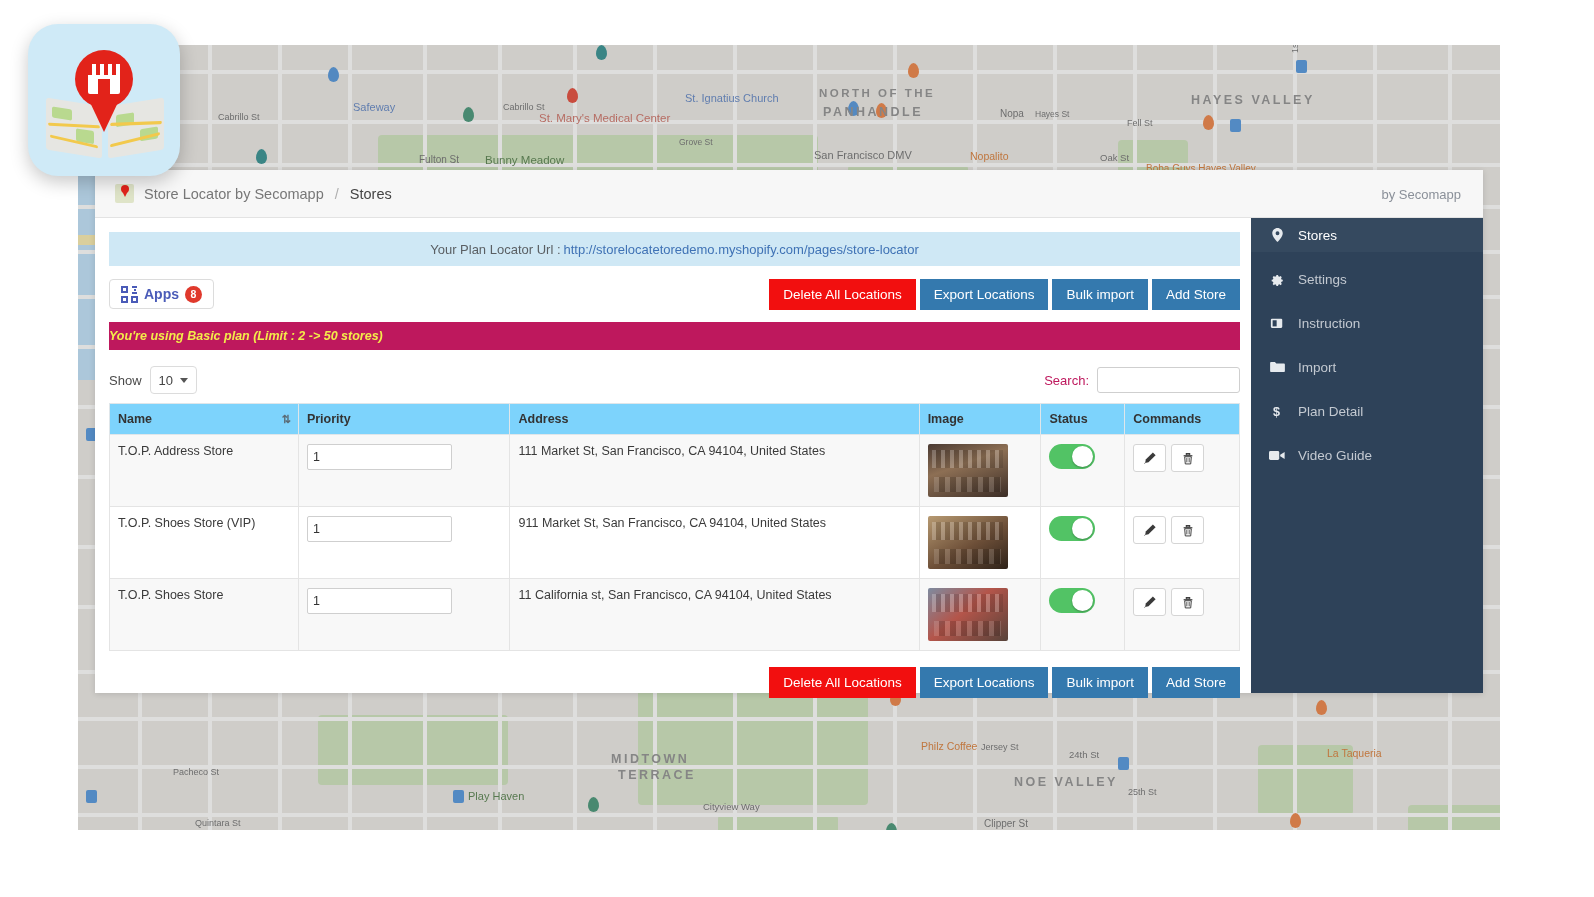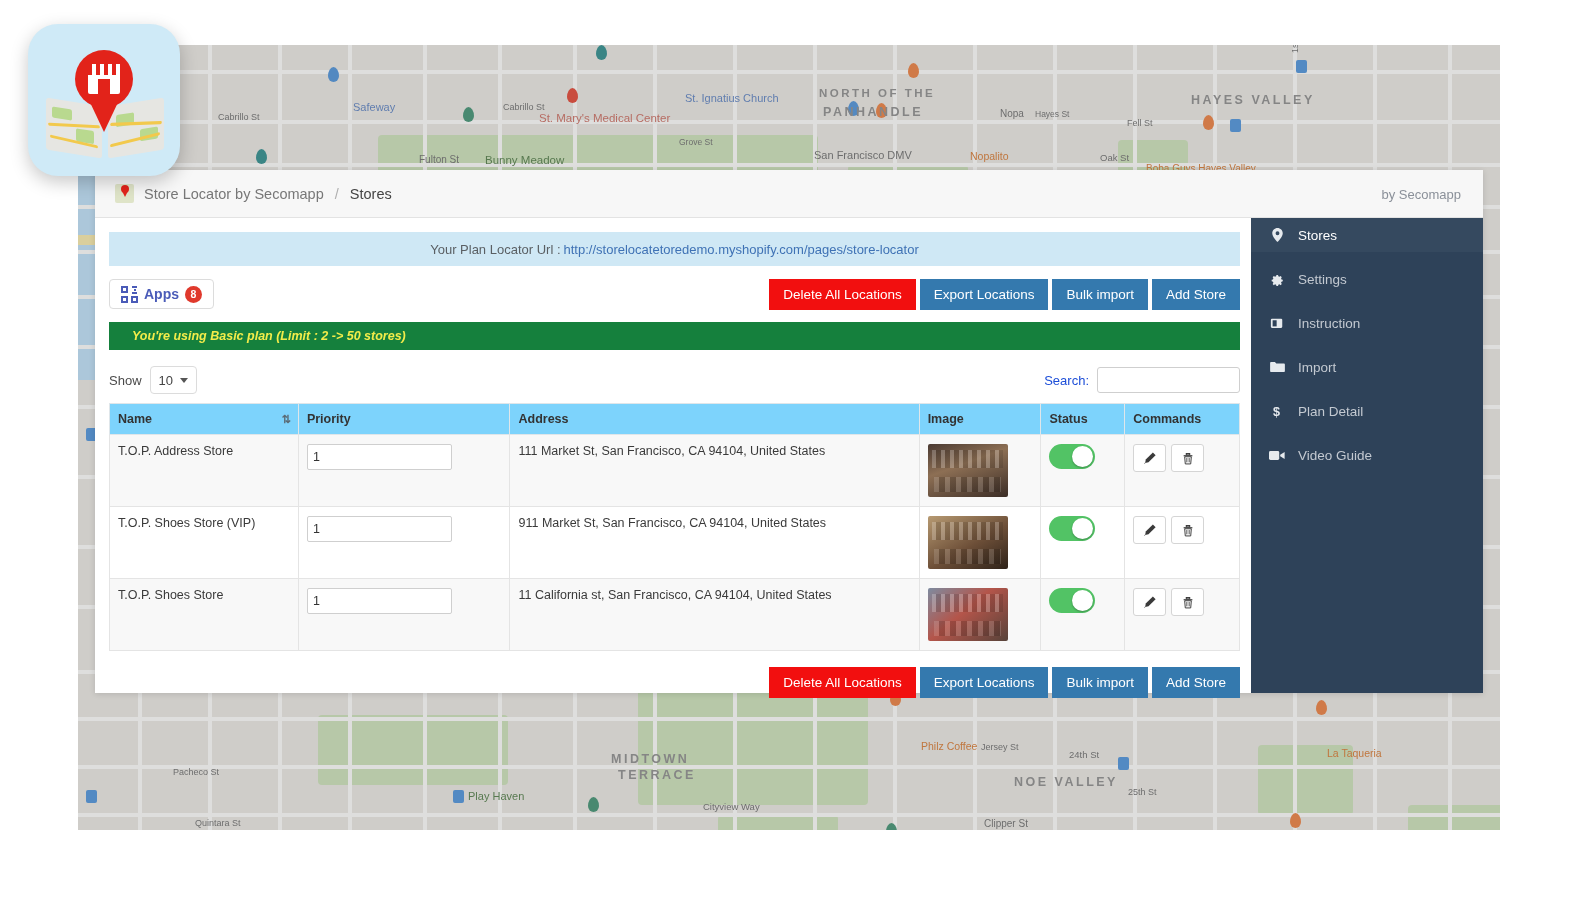--- a/index.html
+++ b/index.html
@@ -174,41 +174,41 @@
   .spacer { flex: 1; }
   .btn {
     font-size: 13.5px; color: #fff; border: 0; cursor: pointer;
     padding: 0 14px; height: 31px; margin-left: 4px;
     display: inline-flex; align-items: center; justify-content: center;
   }
   .btn-danger { background: #f20f0f; }
   .btn-primary { background: #3479ae; }
 
   .plan-bar {
-    background: #15803d; height: 28px; margin-top: 12px;
-    display: flex; align-items: center; padding-left: 23px;
+    background: #be185d; height: 28px; margin-top: 12px;
+    display: flex; align-items: center; padding-left: 0;
     font-size: 12.5px; color: #f3ec4a; font-style: italic; font-weight: bold;
   }
 
   .table-head-row {
     display: flex; align-items: center; margin-top: 13px; height: 34px;
   }
   .show-lbl { font-size: 13px; color: #4a4a4a; margin-right: 8px; }
   .show-sel {
     border: 1px solid #dcdcdc; border-radius: 4px; background: #fff;
     height: 28px; min-width: 46px; padding: 0 8px;
     display: inline-flex; align-items: center; gap: 7px;
     font-size: 13px; color: #444; cursor: pointer;
   }
   .caret {
     width: 0; height: 0; border-left: 4px solid transparent;
     border-right: 4px solid transparent; border-top: 5px solid #555;
   }
   .search-wrap { margin-left: auto; display: flex; align-items: center; }
-  .search-lbl { font-size: 13px; color: #1d4ed8; margin-right: 8px; }
+  .search-lbl { font-size: 13px; color: #be185d; margin-right: 8px; }
   .search-inp {
     width: 143px; height: 26px; border: 1px solid #cfcfcf; border-radius: 3px;
     background: #fff; font-size: 13px; padding: 0 6px; outline: none;
     font-family: "Liberation Sans", sans-serif;
   }
 
   table.stores { width: 100%; border-collapse: collapse; margin-top: 6px; }
   table.stores th {
     background: #7dd3fc; text-align: left; font-size: 12.5px; color: #333;
     font-weight: bold; padding: 8px 8px; border: 1px solid #dfe6ea;

